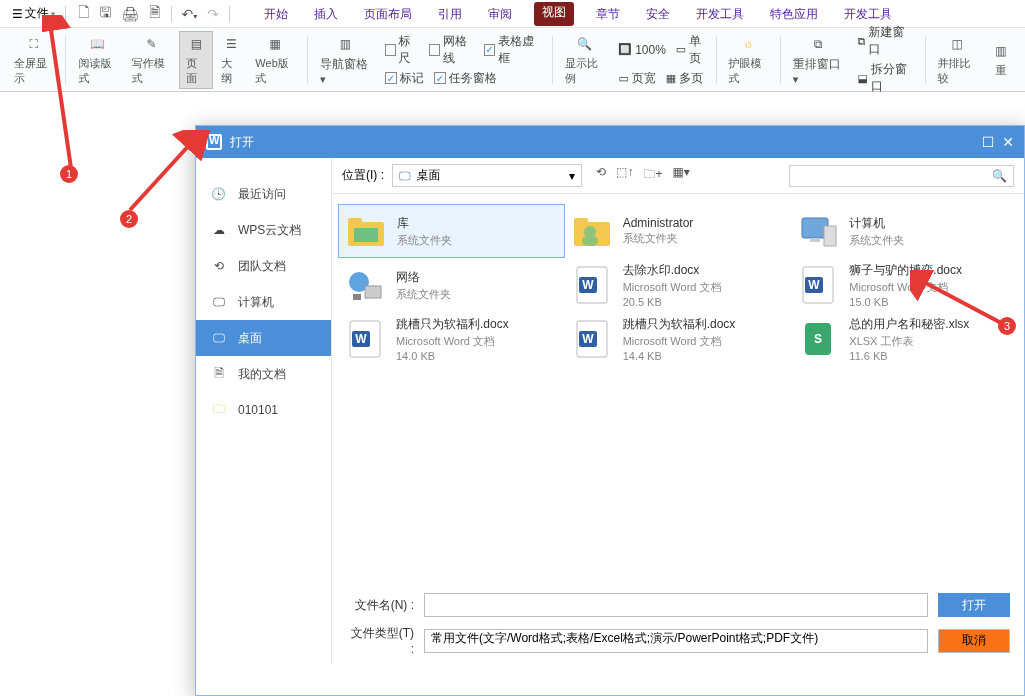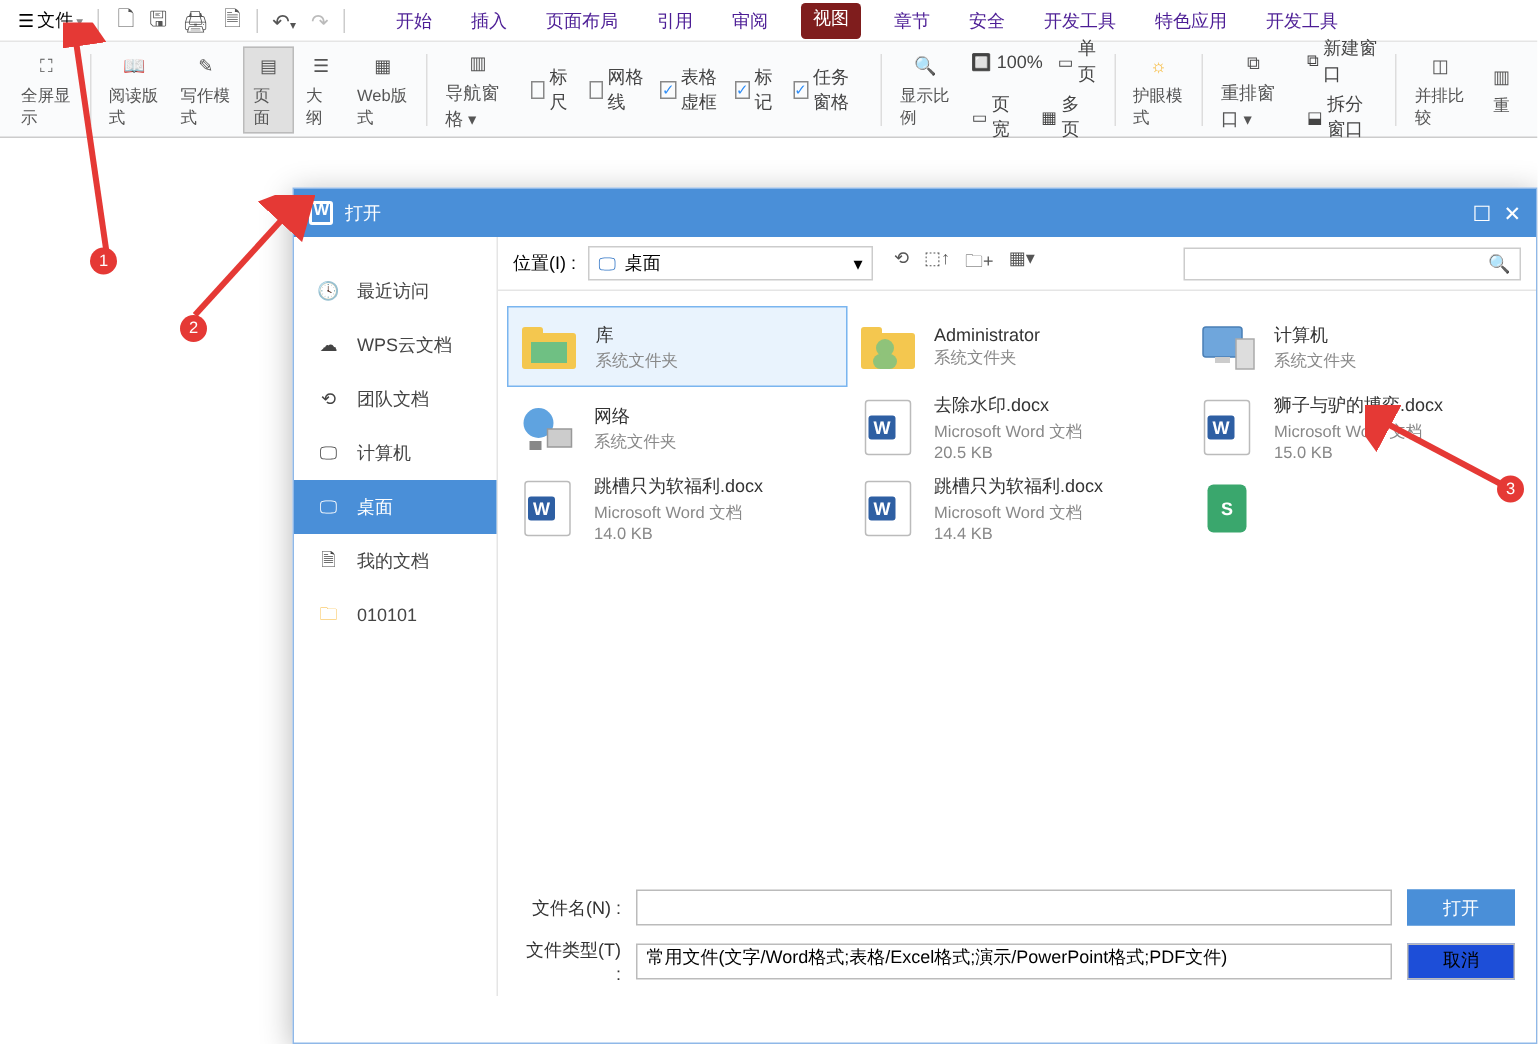--- a/index.html
+++ b/index.html
@@ -43,21 +43,21 @@
 .fitem{display:flex;align-items:center;gap:10px;padding:4px 6px;cursor:pointer}
 .fitem.sel{border:1px solid #7ab5ef;background:#e9f3fd}
 .fic{width:42px;height:42px;display:flex;align-items:center;justify-content:center;flex-shrink:0}
 .finfo{display:flex;flex-direction:column;gap:1px}
 .fname{color:#333;font-size:12px}
 .fmeta{color:#888;font-size:11px}
 .foot{border-top:0;padding:2px 14px 8px;display:flex;flex-direction:column;gap:8px}
 .frow{display:flex;align-items:center;gap:10px}
 .frow label{width:68px;text-align:right;color:#333}
 .frow input,.frow .sel{flex:1;border:1px solid #bbb;height:24px;padding:0 6px}
-.fbtn{width:72px;height:24px;border:1px solid #bbb;background:#1d4ed8;cursor:pointer;display:flex;align-items:center;justify-content:center}
+.fbtn{width:72px;height:24px;border:1px solid #bbb;background:#f97316;cursor:pointer;display:flex;align-items:center;justify-content:center}
 .fbtn.primary{background:#4a8fd8;color:#fff;border-color:#4a8fd8}
 
 .arrow{position:absolute;pointer-events:none}
 .badge{width:18px;height:18px;border-radius:50%;background:#e53935;color:#fff;display:flex;align-items:center;justify-content:center;font-size:11px;position:absolute}
 svg{display:block}
 .folder-ic{width:40px;height:34px}
 .doc-ic{width:34px;height:40px}
 </style>
 </head>
 <body>
@@ -118,21 +118,21 @@
     </div>
   <div class="ritem">
       <div class="ric">▦</div>
       <div class="rlabel">Web版式</div>
     </div>
   <div class="vsep"></div>
   <div class="ritem">
       <div class="ric">▥</div>
       <div class="rlabel"><span>导航窗格</span> ▾</div>
     </div>
-  <div style="display:flex;flex-direction:row;gap:3px;padding:0 6px">
+  <div style="display:flex;flex-direction:column;gap:3px;padding:0 6px">
     <div class="rrow">
       <div class="chk">
           <div class="box"></div>
           <span>标尺</span>
         </div>
       <div class="chk" style="margin-left:8px">
           <div class="box"></div>
           <span>网格线</span>
         </div>
       <div class="chk" style="margin-left:8px">
@@ -362,20 +362,25 @@
               <span class="fmeta">Microsoft Word 文档</span>
               <span class="fmeta">14.4 KB</span>
             </div>
         </div>
         <div class="fitem">
           <div class="fic">
               <svg class="doc-ic" viewBox="0 0 34 40">
                 <rect x="4" y="4" width="26" height="32" rx="4" fill="#3aa76d"></rect>
                 <text x="17" y="24" fill="#fff" font-size="14" text-anchor="middle" font-weight="bold">S</text>
               </svg>
+            </div>
+          <div class="finfo">
+              <span class="fname">总的用户名和秘密.xlsx</span>
+              <span class="fmeta">XLSX 工作表</span>
+              <span class="fmeta">11.6 KB</span>
             </div>
         </div>
       </div>
       <div class="foot">
         <div class="frow">
           <label>文件名(N) :</label>
           <input style="">
           <div class="fbtn primary">
               <span>打开</span>
             </div>

